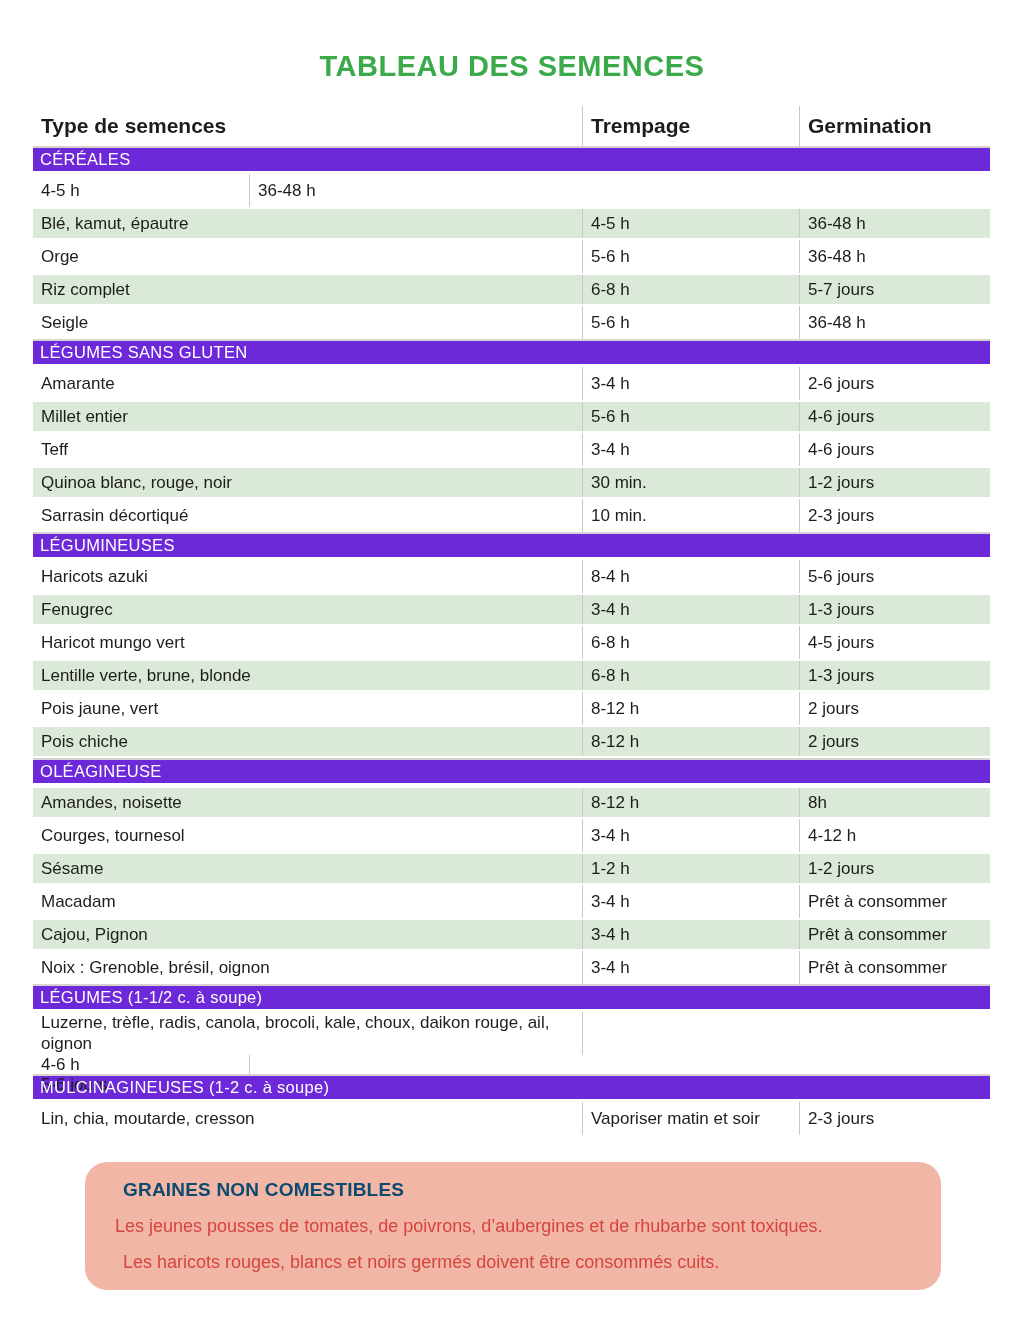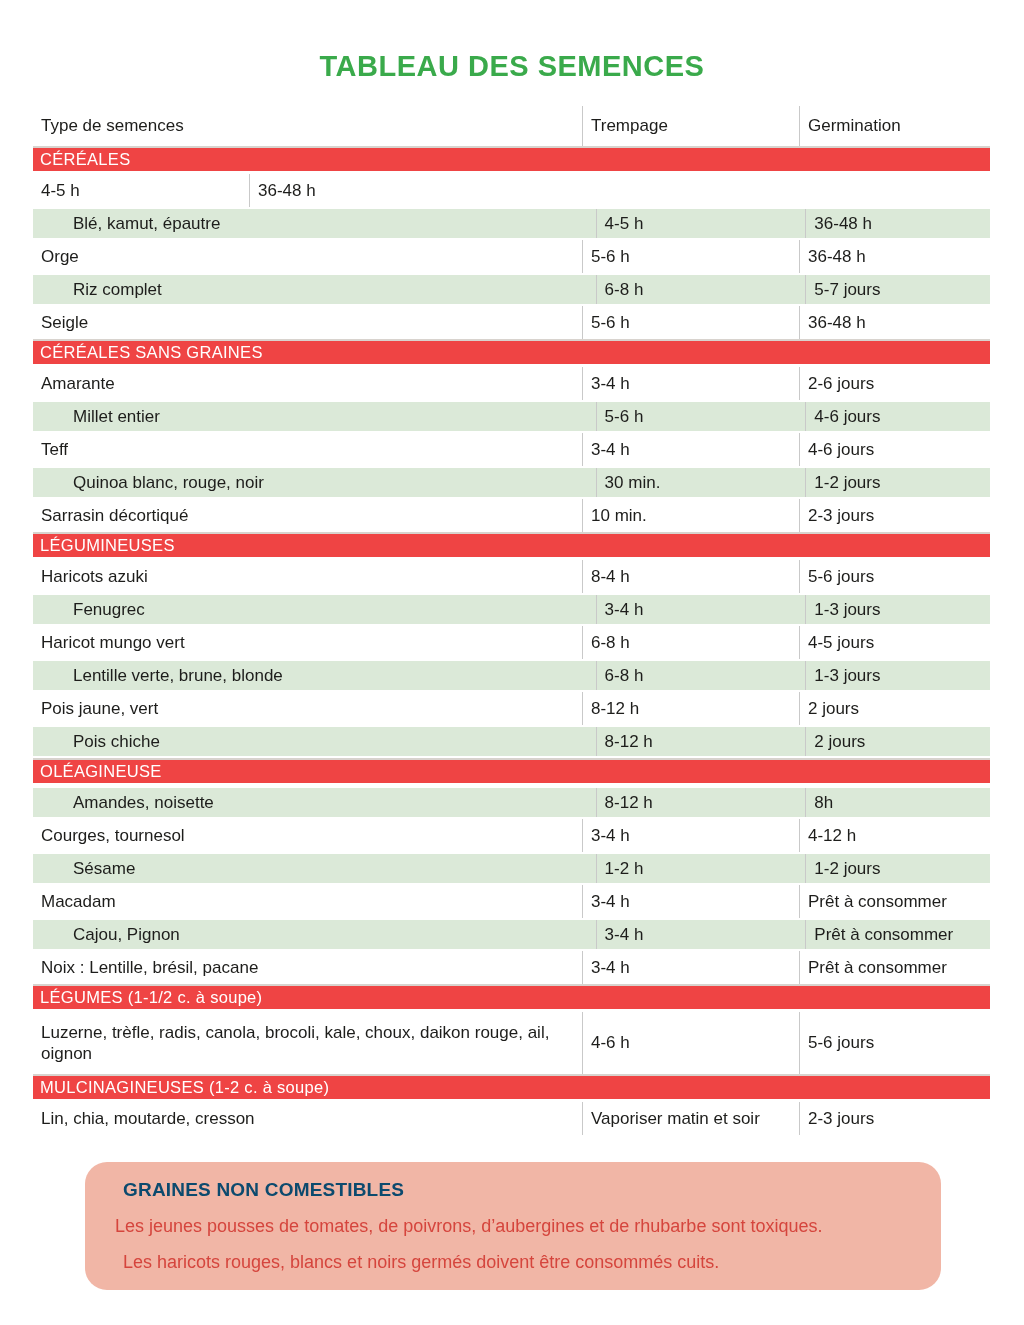--- a/index.html
+++ b/index.html
@@ -17,47 +17,46 @@
     text-align: center;
     font-size: 29px; font-weight: bold;
     letter-spacing: 0.5px;
     color: #3aaa4b;
   }
 
   .table { margin: 23px 0 0 33px; width: 957px; }
 
   .trow { display: flex; align-items: center; box-sizing: border-box; }
 
-  .thead { height: 40px; font-size: 17px; }
+  .thead { height: 40px; font-size: 21px; font-weight: bold; }
   .cell { box-sizing: border-box; padding-left: 8px; align-self: stretch; display: flex; align-items: center; }
   .c1 { width: 550px; border-right: 1px solid #c9c9c9; padding-right: 14px; line-height: 1.25; }
   .c2 { width: 217px; border-right: 1px solid #c9c9c9; }
   .c3 { width: 190px; }
 
   .section-bar {
     box-sizing: border-box;
     height: 28px;
     border-top: 2px solid #d8d3ce;
     border-bottom: 3px solid #ffffff;
-    background: #ef4444;
+    background: #6d28d9;
     color: #ffffff;
     display: flex; align-items: center;
     padding-left: 7px;
     font-size: 16.5px;
     letter-spacing: 0.3px;
   }
 
   .drow { height: 33px; font-size: 17px; }
   .drow.green {
     background: #dbe9d8;
     border-top: 2px solid #ffffff;
     border-bottom: 2px solid #ffffff;
-    padding-left: 32px;
-  }
-  .drow.tall { height: 62px; }
+  }
+  .drow.tall { height: 62px; flex-direction: column; }
 
   .warning {
     box-sizing: border-box;
     margin: 27px 0 0 85px;
     width: 856px; height: 128px;
     background: #f1b6a6;
     border-radius: 22px;
     padding: 15px 24px 0 24px;
   }
   .warning-title {
@@ -102,21 +101,21 @@
         <div class="trow drow green">
           <div class="cell c1">Riz complet</div>
           <div class="cell c2">6-8 h</div>
           <div class="cell c3">5-7 jours</div>
         </div>
         <div class="trow drow white">
           <div class="cell c1">Seigle</div>
           <div class="cell c2">5-6 h</div>
           <div class="cell c3">36-48 h</div>
         </div>
-        <div class="section-bar">CÉRÉALES SANS GRAINES</div>
+        <div class="section-bar">LÉGUMES SANS GLUTEN</div>
         <div class="trow drow white">
           <div class="cell c1">Amarante</div>
           <div class="cell c2">3-4 h</div>
           <div class="cell c3">2-6 jours</div>
         </div>
         <div class="trow drow green">
           <div class="cell c1">Millet entier</div>
           <div class="cell c2">5-6 h</div>
           <div class="cell c3">4-6 jours</div>
         </div>
@@ -186,21 +185,21 @@
           <div class="cell c1">Macadam</div>
           <div class="cell c2">3-4 h</div>
           <div class="cell c3">Prêt à consommer</div>
         </div>
         <div class="trow drow green">
           <div class="cell c1">Cajou, Pignon</div>
           <div class="cell c2">3-4 h</div>
           <div class="cell c3">Prêt à consommer</div>
         </div>
         <div class="trow drow white">
-          <div class="cell c1">Noix : Lentille, brésil, pacane</div>
+          <div class="cell c1">Noix : Grenoble, brésil, oignon</div>
           <div class="cell c2">3-4 h</div>
           <div class="cell c3">Prêt à consommer</div>
         </div>
         <div class="section-bar">LÉGUMES (1-1/2 c. à soupe)</div>
         <div class="trow drow white tall">
           <div class="cell c1">Luzerne, trèfle, radis, canola, brocoli, kale, choux, daikon rouge, ail, oignon</div>
           <div class="cell c2">4-6 h</div>
           <div class="cell c3">5-6 jours</div>
         </div>
         <div class="section-bar">MULCINAGINEUSES (1-2 c. à soupe)</div>

